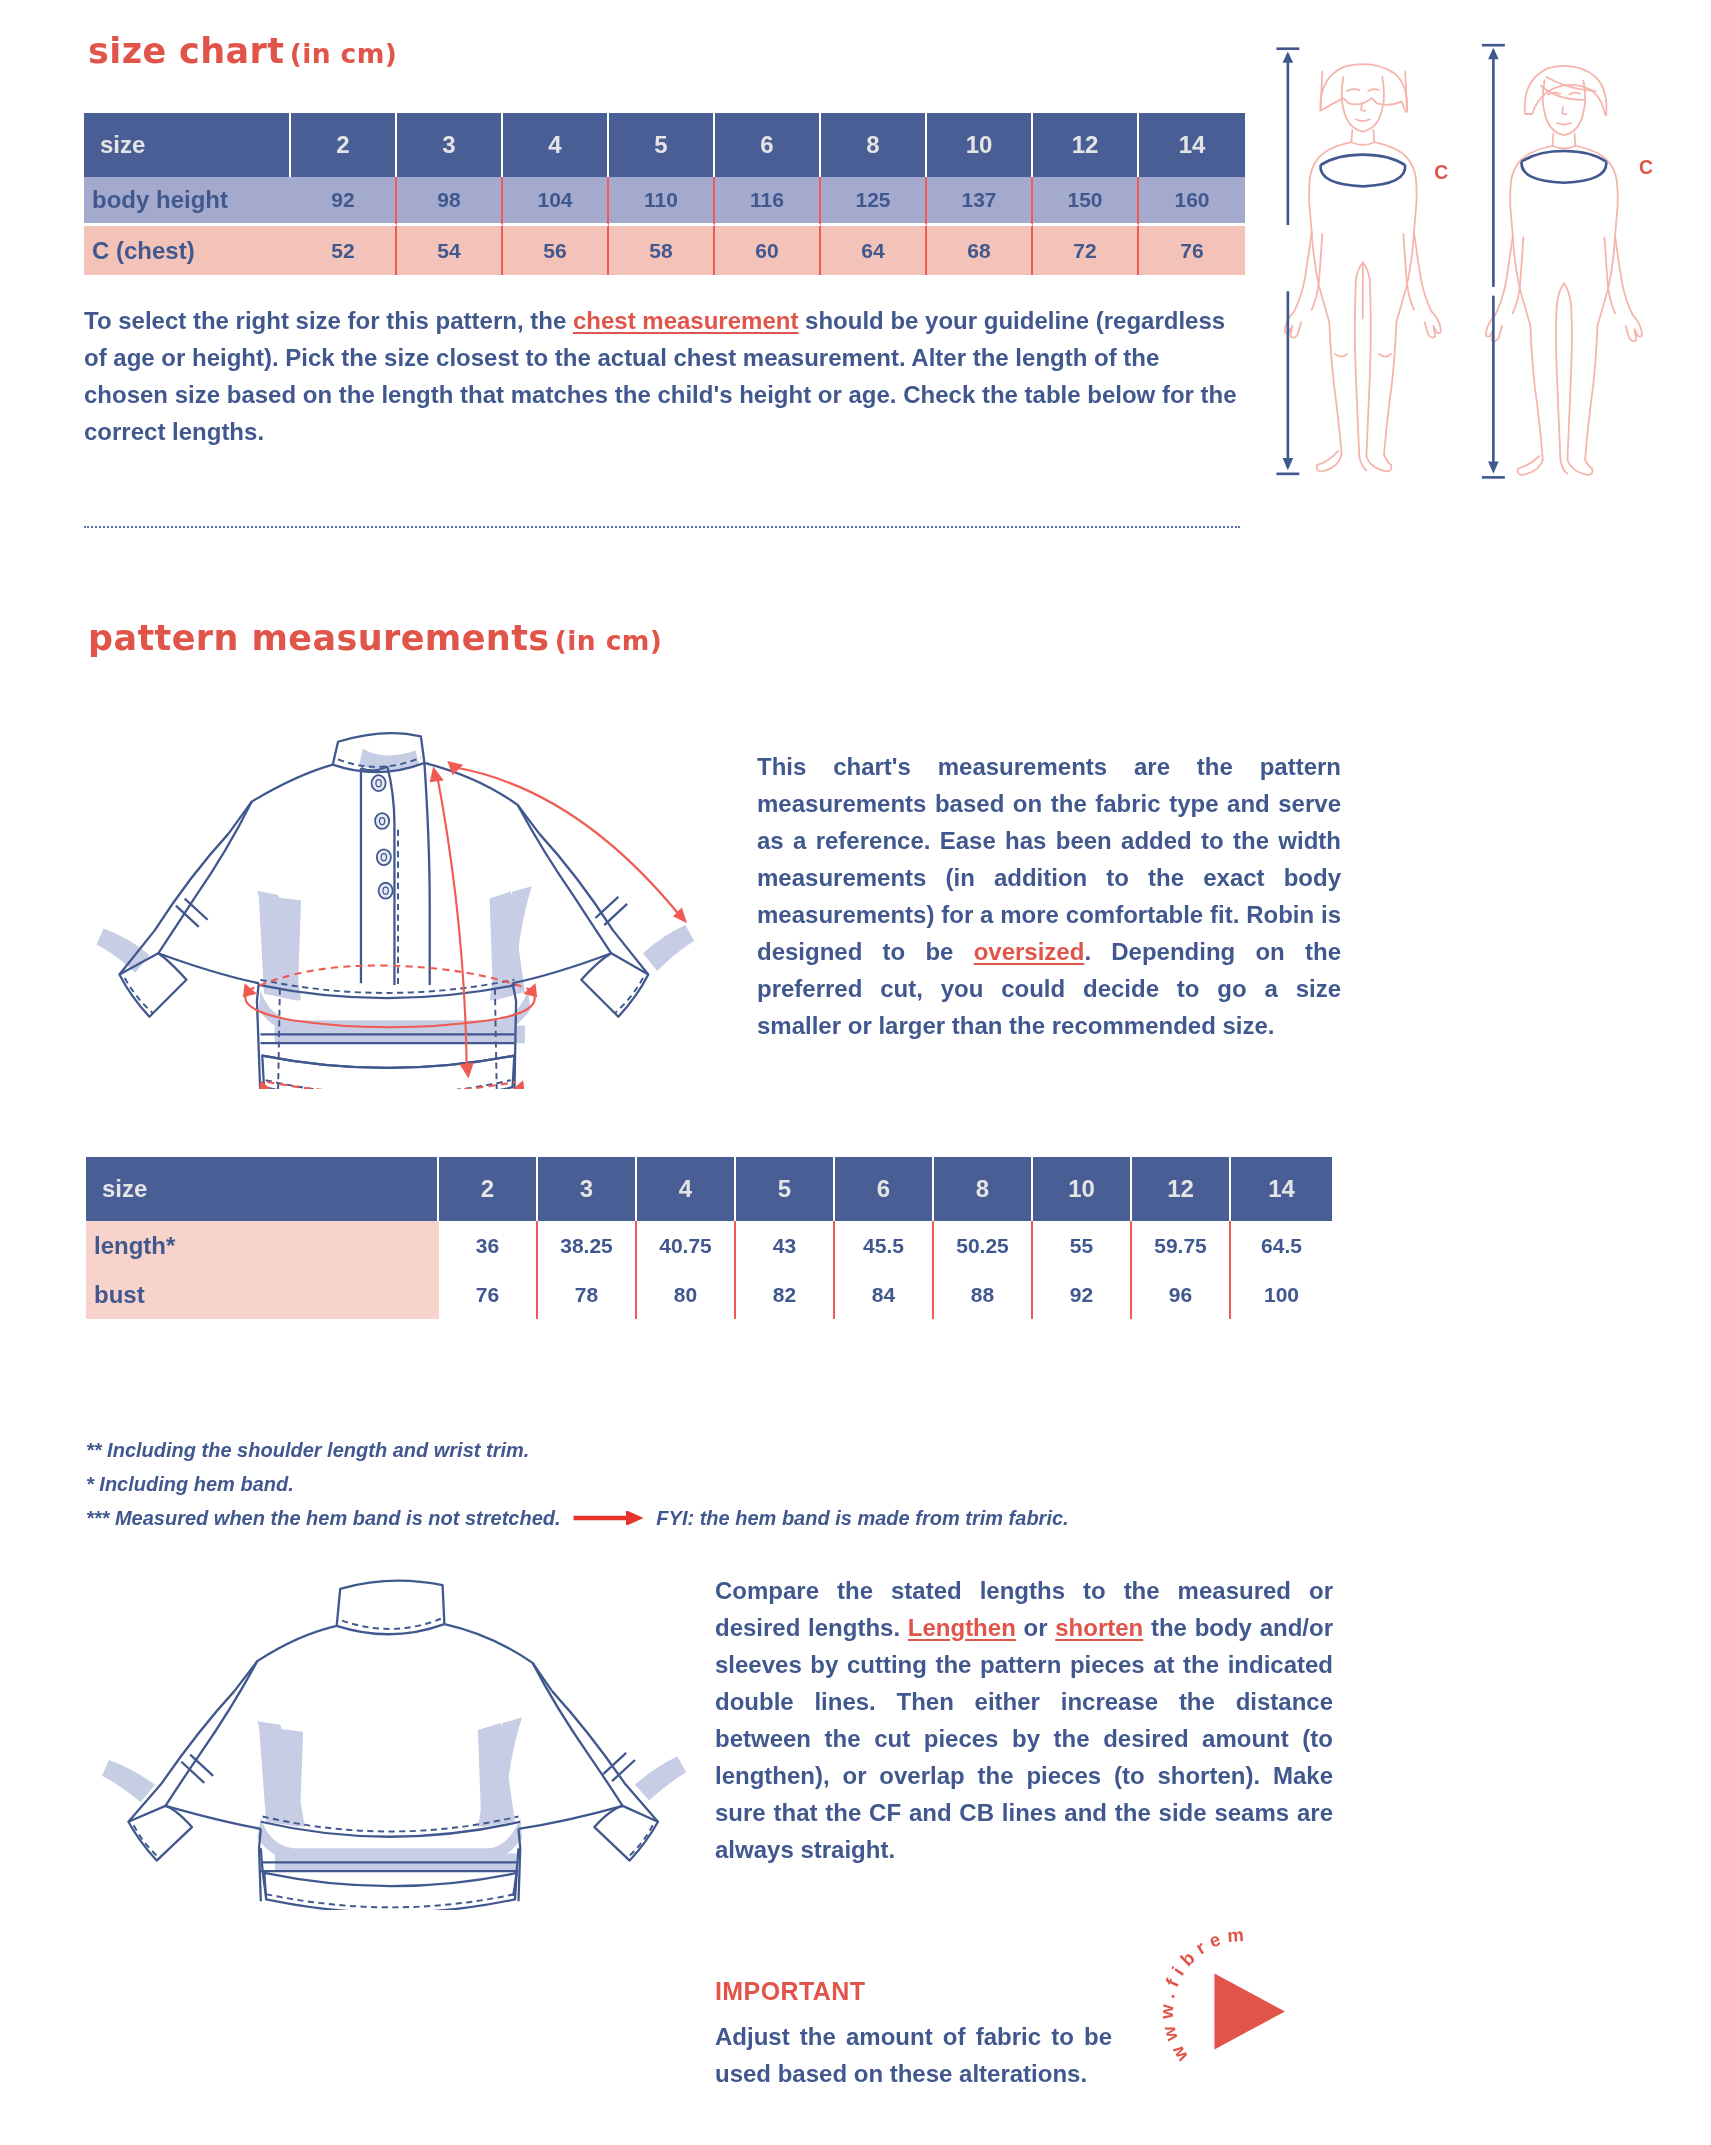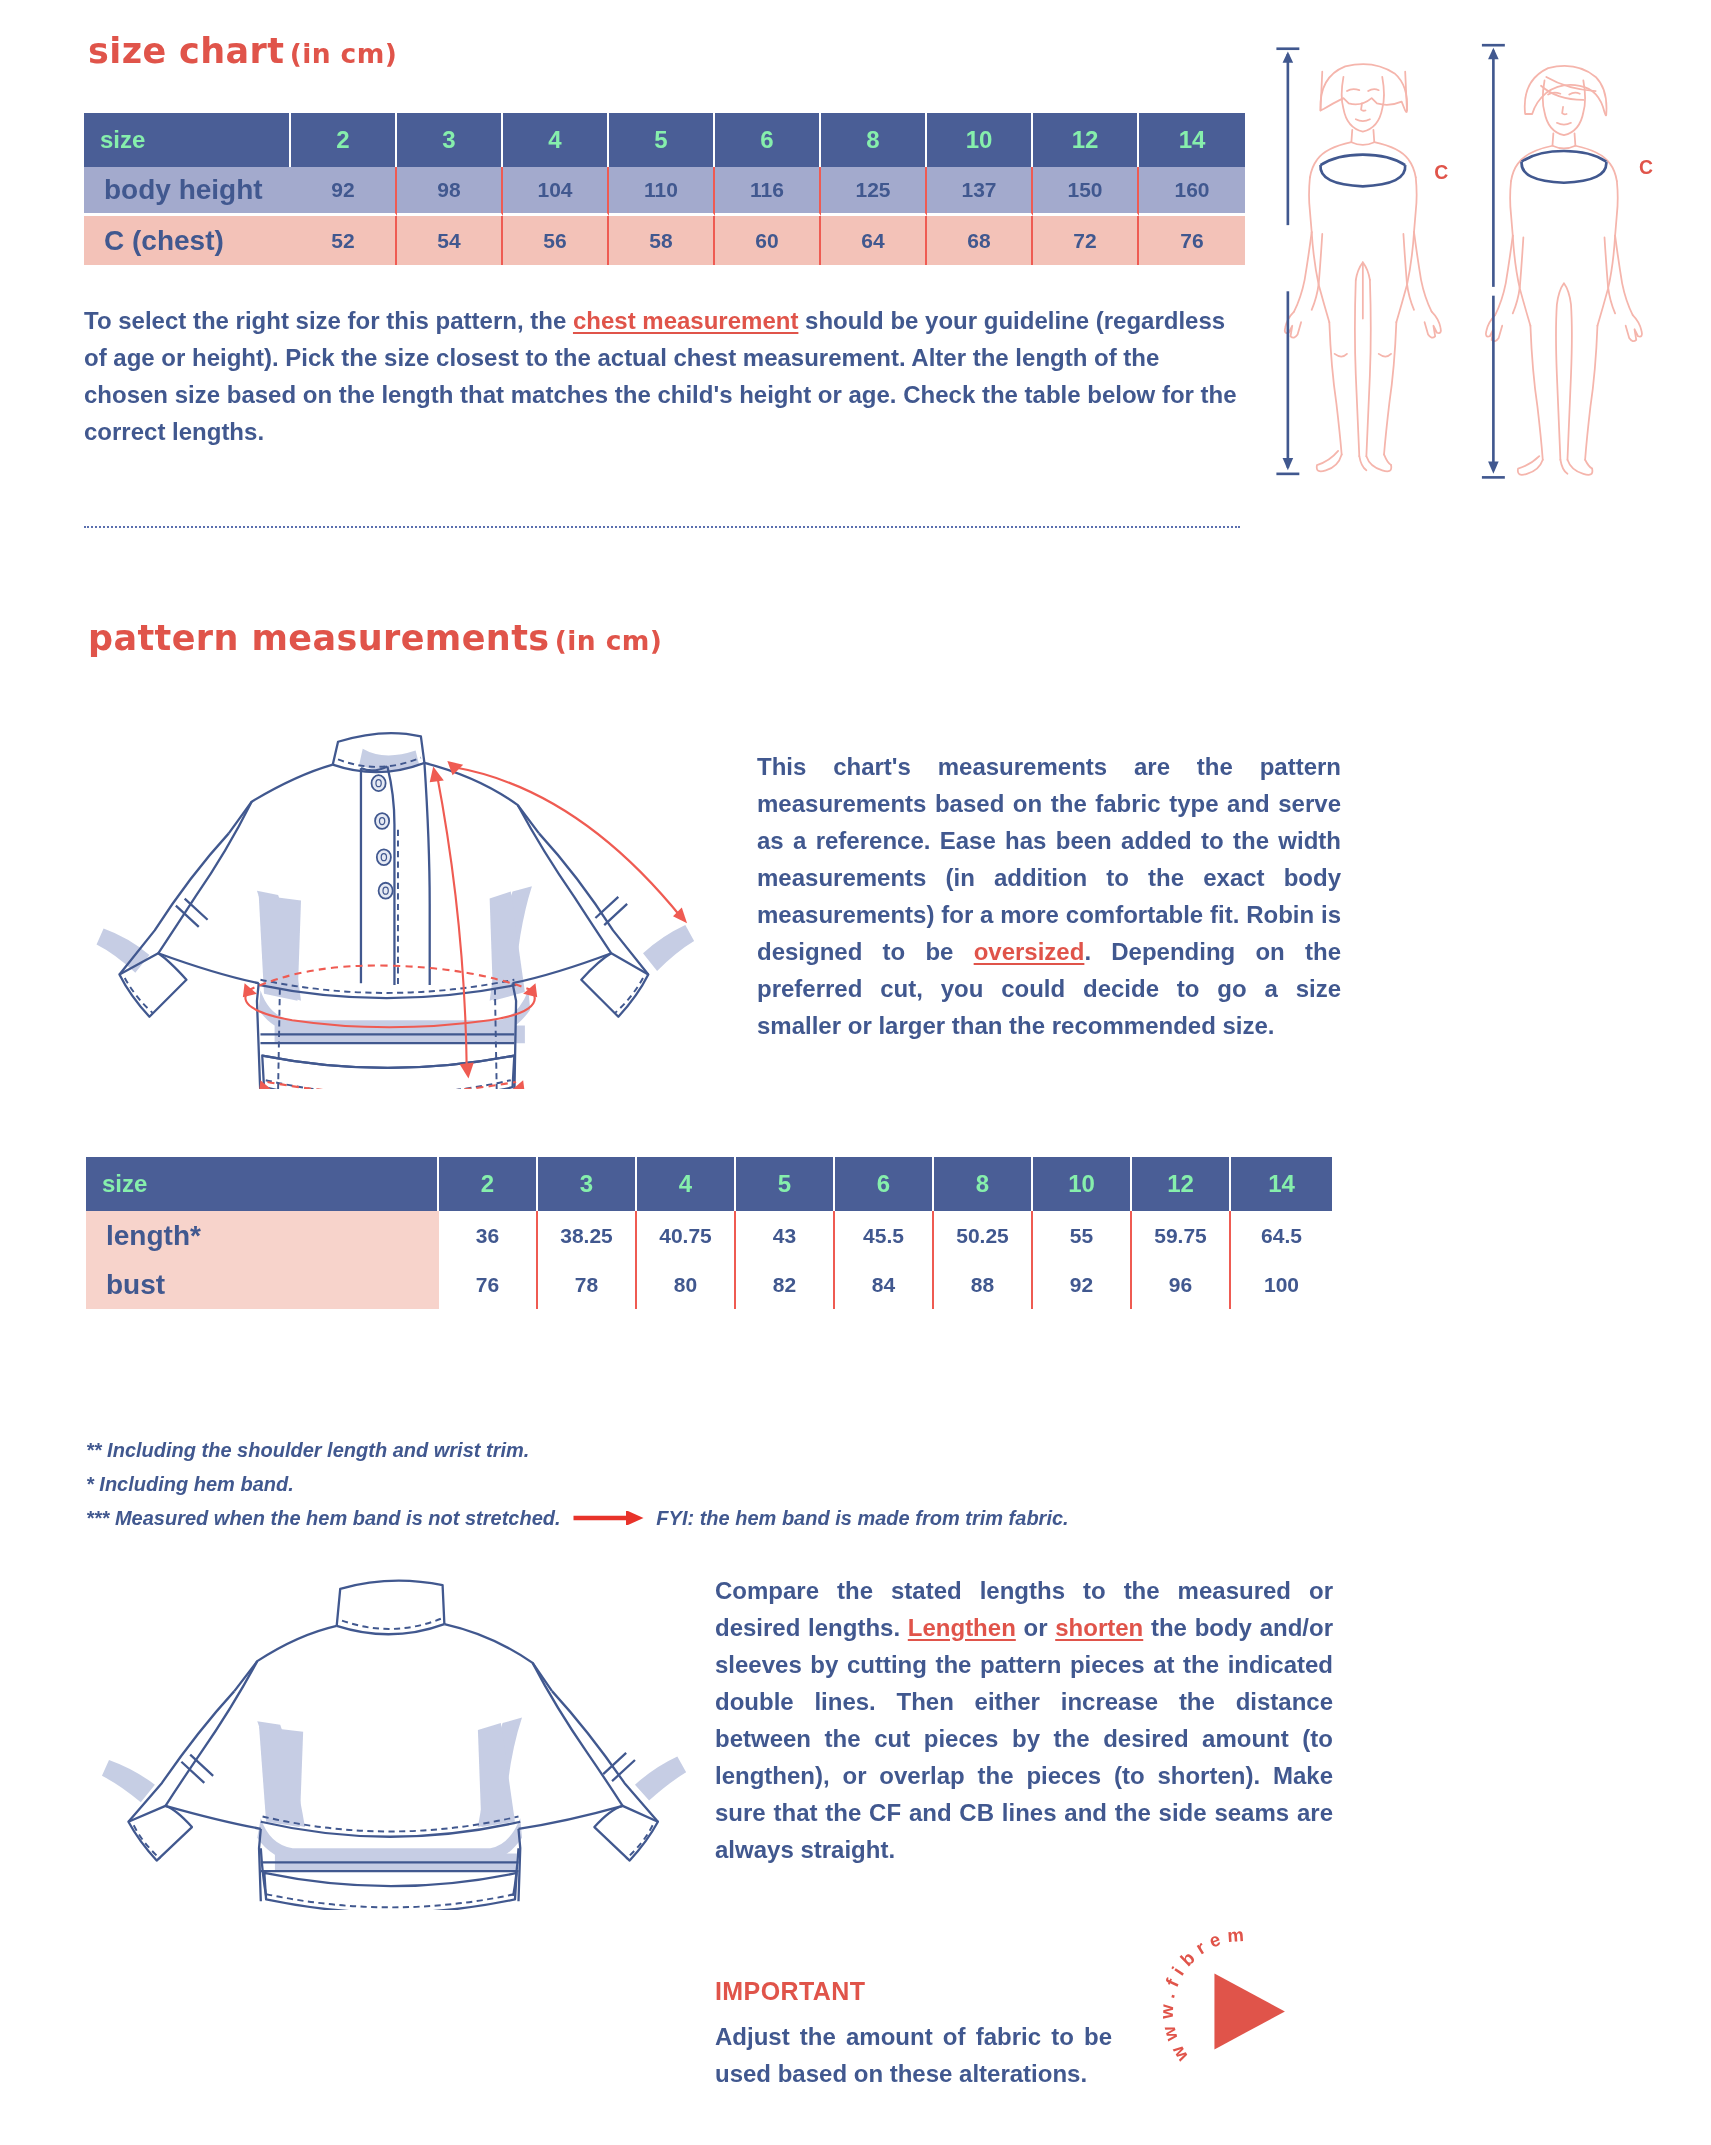--- a/index.html
+++ b/index.html
@@ -42,35 +42,35 @@
     font-family: "Liberation Sans", sans-serif;
     font-weight: bold;
     text-align: center;
     height: 49px;
     vertical-align: middle;
     font-size: 21px;
     color: var(--navy);
   }
   table.sz thead th {
     background: var(--navy-head);
-    color: #86efac;
+    color: #e5e5e5;
     font-size: 24px;
     border-right: 2.6px solid #ffffff;
-    height: 54px;
+    height: 64px;
   }
   table.sz thead th:last-child { border-right: none; }
   table.sz thead th.rowlabel {
     text-align: left;
     padding-left: 16px;
     font-size: 24px;
   }
   table.sz td.rowlabel {
     text-align: left;
-    padding-left: 20px;
-    font-size: 28px;
+    padding-left: 8px;
+    font-size: 24px;
     color: var(--navy);
   }
   table.sz tbody td { border-right: 2.6px solid var(--red-line); }
   table.sz tbody td:last-child { border-right: none; }
   table.sz tbody td.rowlabel { border-right: none; }
   table.sz tbody tr { border-bottom: 3.5px solid #fff; }
 
   
   .t1 .r-height td { background: var(--periwinkle); }
   .t1 .r-height td.rowlabel { background: var(--periwinkle); }

